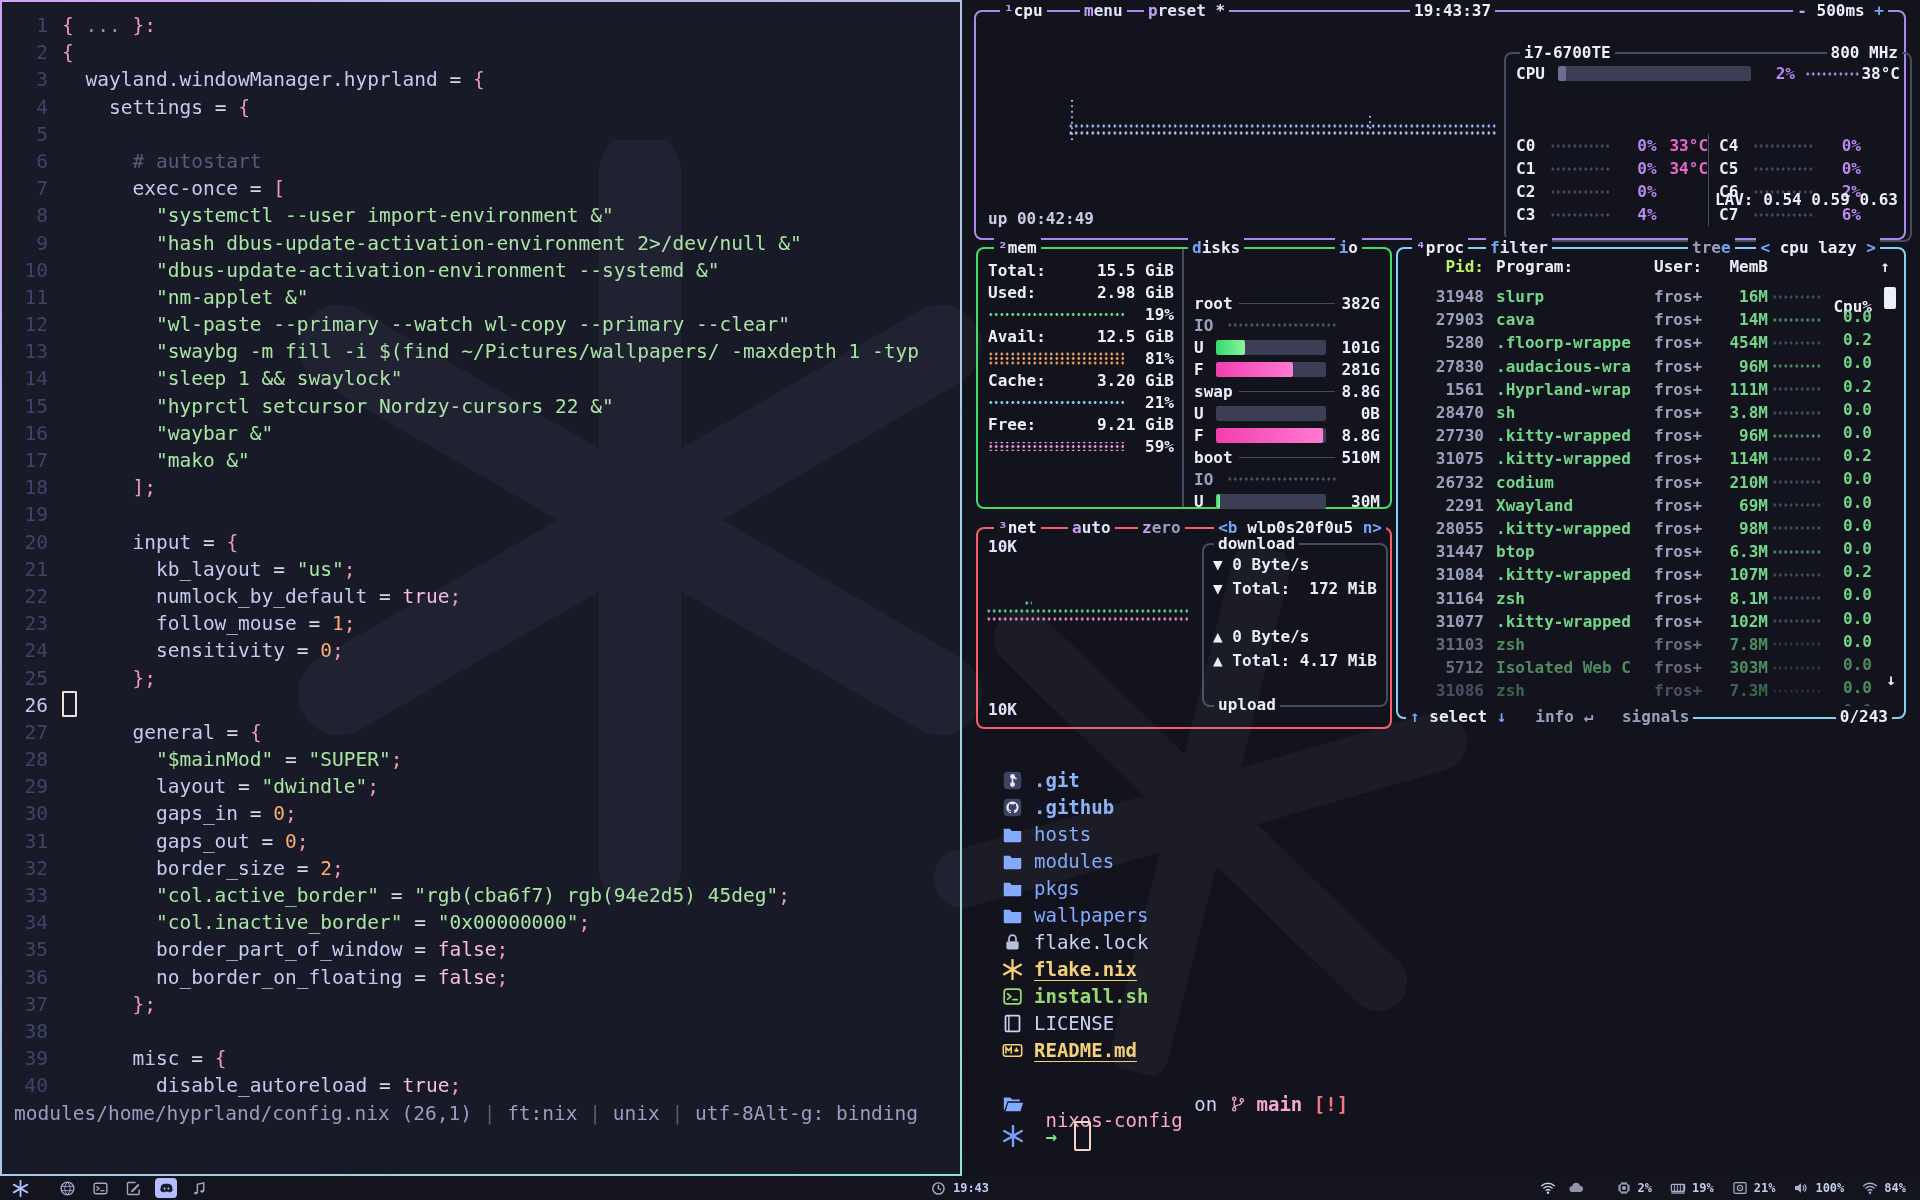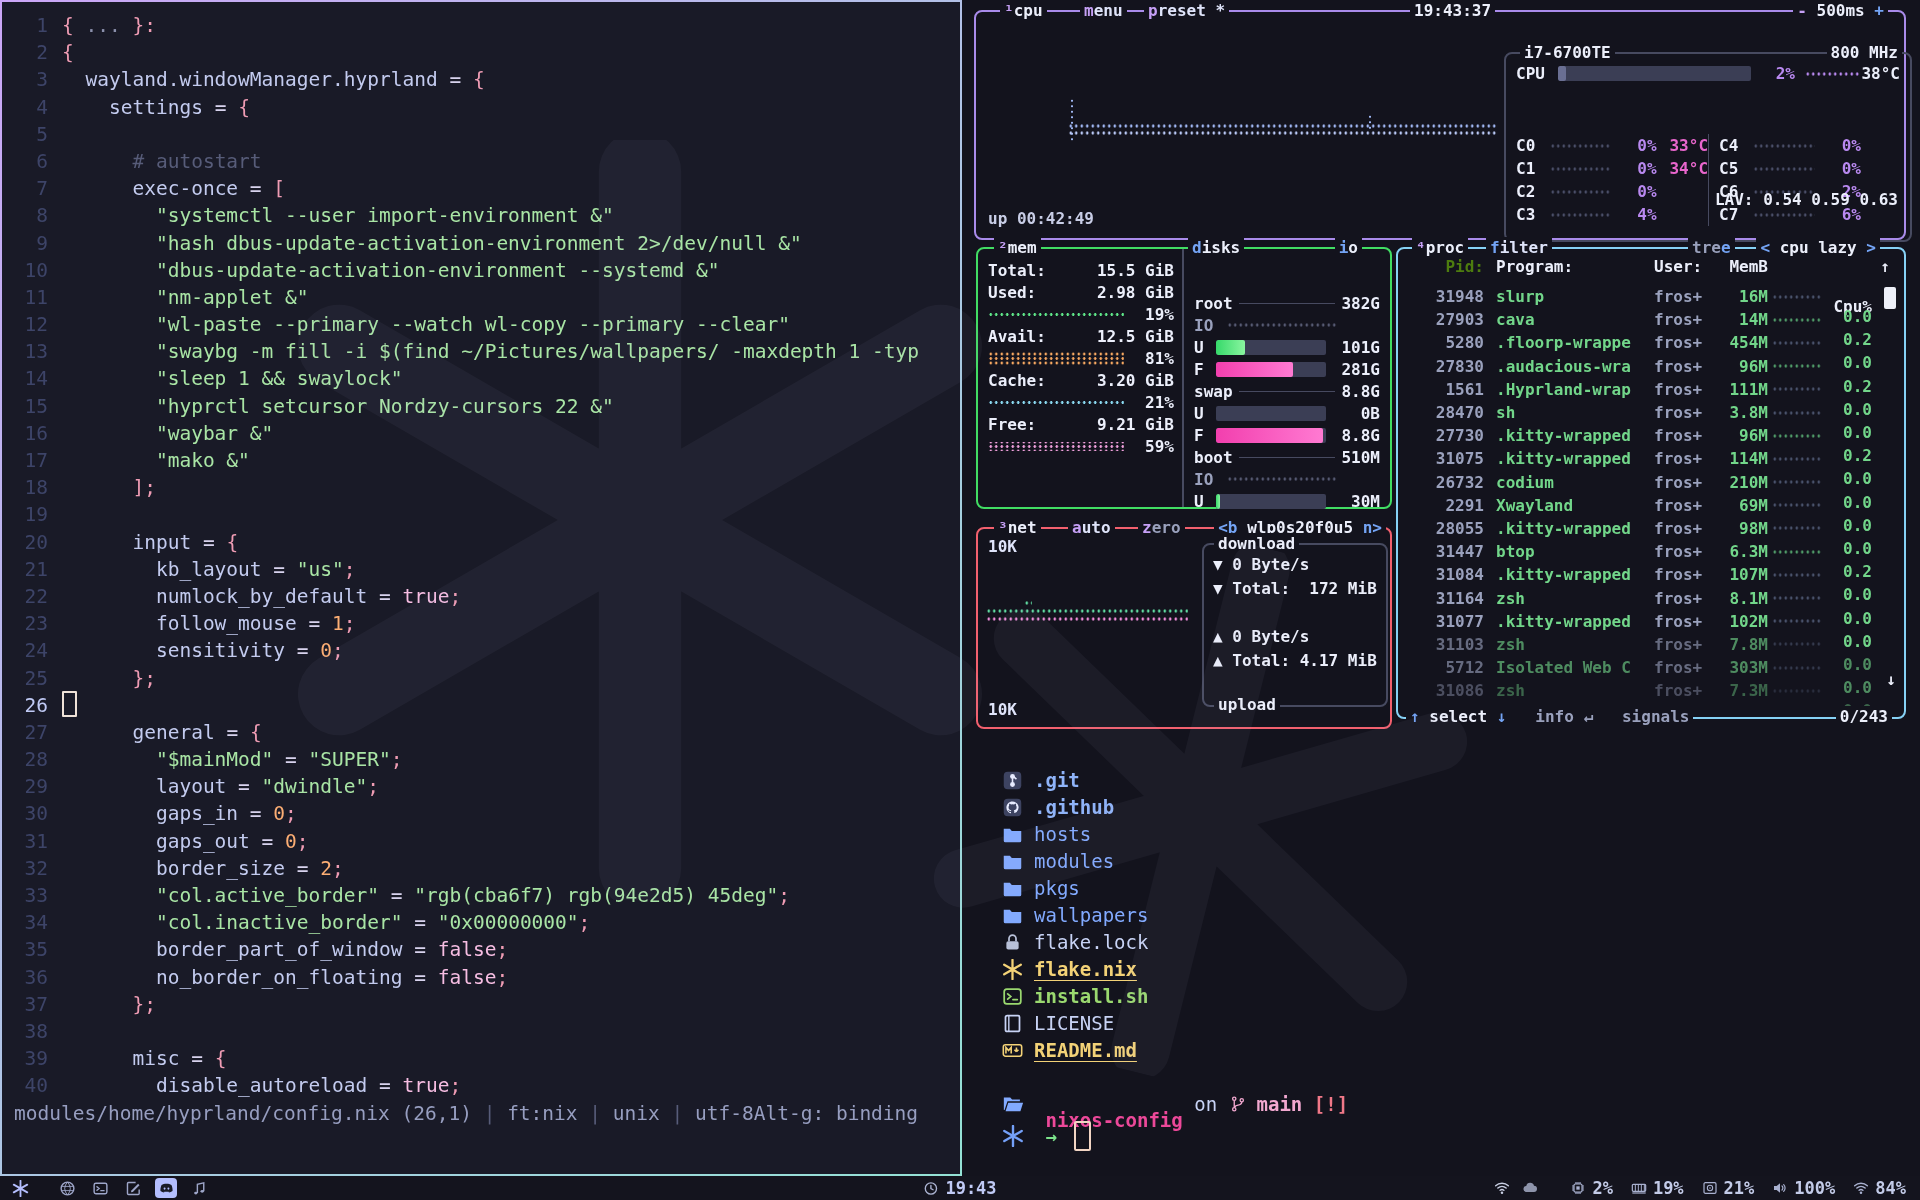--- a/index.html
+++ b/index.html
@@ -118,29 +118,29 @@
   .file-list{position:absolute;left:40px;top:16px;font-size:19px;}
   .file-item{display:flex;align-items:flex-end;height:27px;}
   .file-item .ic{width:21px;height:21px;margin-right:11px;flex:none;}
   .fn-dir{color:#82aaff;font-weight:400;}
   .fn-hdir{color:#8fb3f8;font-weight:700;}
   .fn-plain{color:#c8d3f5;}
   .fn-yellow{color:#f3d277;font-weight:700;text-decoration:underline;text-underline-offset:4px;}
   .fn-green{color:#9ad86f;font-weight:700;}
   .prompt{position:absolute;left:40px;top:340px;font-size:19px;color:#c8d3f5;}
   .pr-row{display:flex;align-items:center;height:32px;white-space:pre;}
-  .pr-dir{color:#ec4899;font-weight:700;margin-top:32px;}
+  .pr-dir{color:#f9a8d4;font-weight:400;margin-top:32px;}
   .pr-git{color:#f2a8d0;font-weight:700;}
   .pr-warn{color:#f07888;font-weight:700;}
   .pr-arrow{color:#7ce38b;font-weight:700;}
   .pr-cursor{display:inline-block;width:13px;height:26px;border:2px solid #f2d5c4;border-radius:2px;margin-left:6px;}
   .prompt .ic{width:22px;height:22px;margin-right:10px;}
   
   .waybar{position:absolute;left:0;top:1176px;width:1920px;height:24px;background:#14141e;
-    z-index:10;display:flex;align-items:center;font-size:17px;color:#c3cbe8;font-weight:700;}
+    z-index:10;display:flex;align-items:center;font-size:12px;color:#c3cbe8;font-weight:700;}
   .wb-left{display:flex;align-items:center;gap:13px;padding-left:12px;}
   .wb-left .ic{width:17px;height:17px;color:#9ea6c9;}
   .wb-left .nix{color:#b4befe;margin-right:14px;}
   .wb-app{display:flex;align-items:center;justify-content:center;width:22px;height:20px;border-radius:4px;}
   .wb-app.active{background:#b4befe;}
   .wb-app.active .ic{color:#1a1b26;}
   .wb-clock{position:absolute;left:50%;transform:translateX(-50%);display:flex;align-items:center;gap:7px;color:#c0caf5;}
   .wb-clock .ic{width:15px;height:15px;color:#aab2d0;}
   .wb-right{margin-left:auto;display:flex;align-items:center;gap:16px;padding-right:14px;}
   .wb-mod{display:flex;align-items:center;gap:6px;}
@@ -500,21 +500,21 @@
       </div>
     </div>
 
     <div class="box proc-box">
       <span class="btitle" style="left:14px"><span class="sup">⁴</span><span class="twhite">proc</span></span>
       <span class="btitle" style="left:88px"><span class="hot-b">f</span><span>ilter</span></span>
       <span class="btitle" style="left:290px"><span class="tgray">tre</span><span class="hot-b">e</span></span>
       <span class="btitle" style="right:24px"><span class="hot-b">&lt;</span><span class="twhite"> cpu lazy </span><span class="hot-b">&gt;</span></span>
 
       <div class="p-hdr">
-        <span class="c-pid" style="color:#4d7c0f">Pid:</span>
+        <span class="c-pid" style="color:#bef264">Pid:</span>
         <span class="c-prog" style="color:#eceffb">Program:</span>
         <span class="c-user" style="color:#eceffb">User:</span>
         <span class="c-mem" style="color:#eceffb">MemB</span>
         <span class="c-meter"></span>
         <span class="c-cpu" style="color:#eceffb">Cpu%</span>
         <span style="width:18px;text-align:right">↑</span>
       </div>
       <div class="p-rows" id="proc-rows">
           <div class="p-row">
             <span class="c-pid">31948</span>

